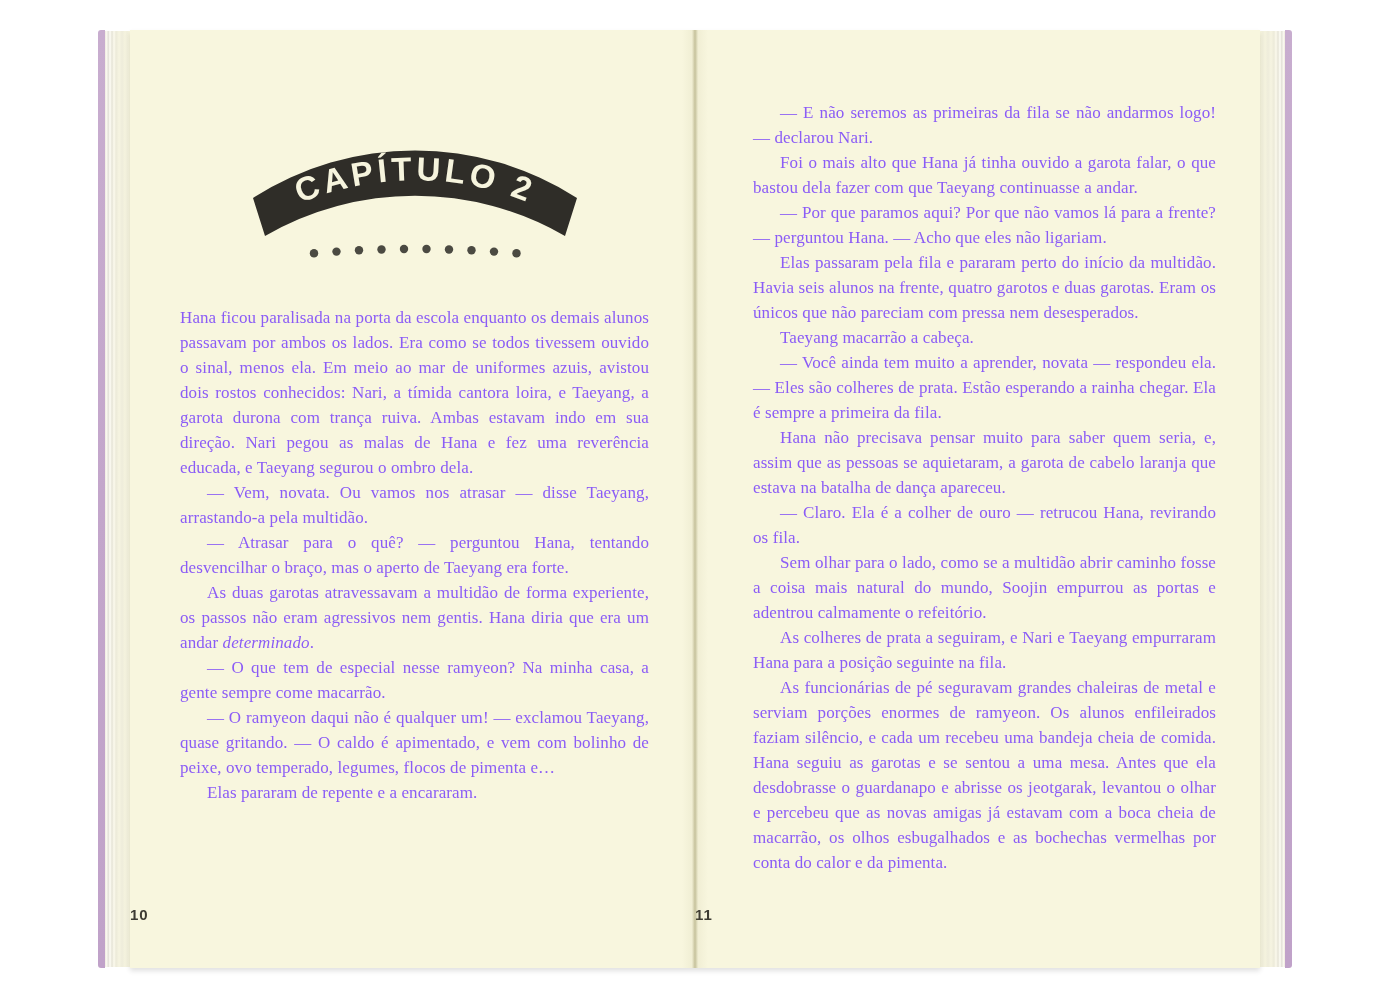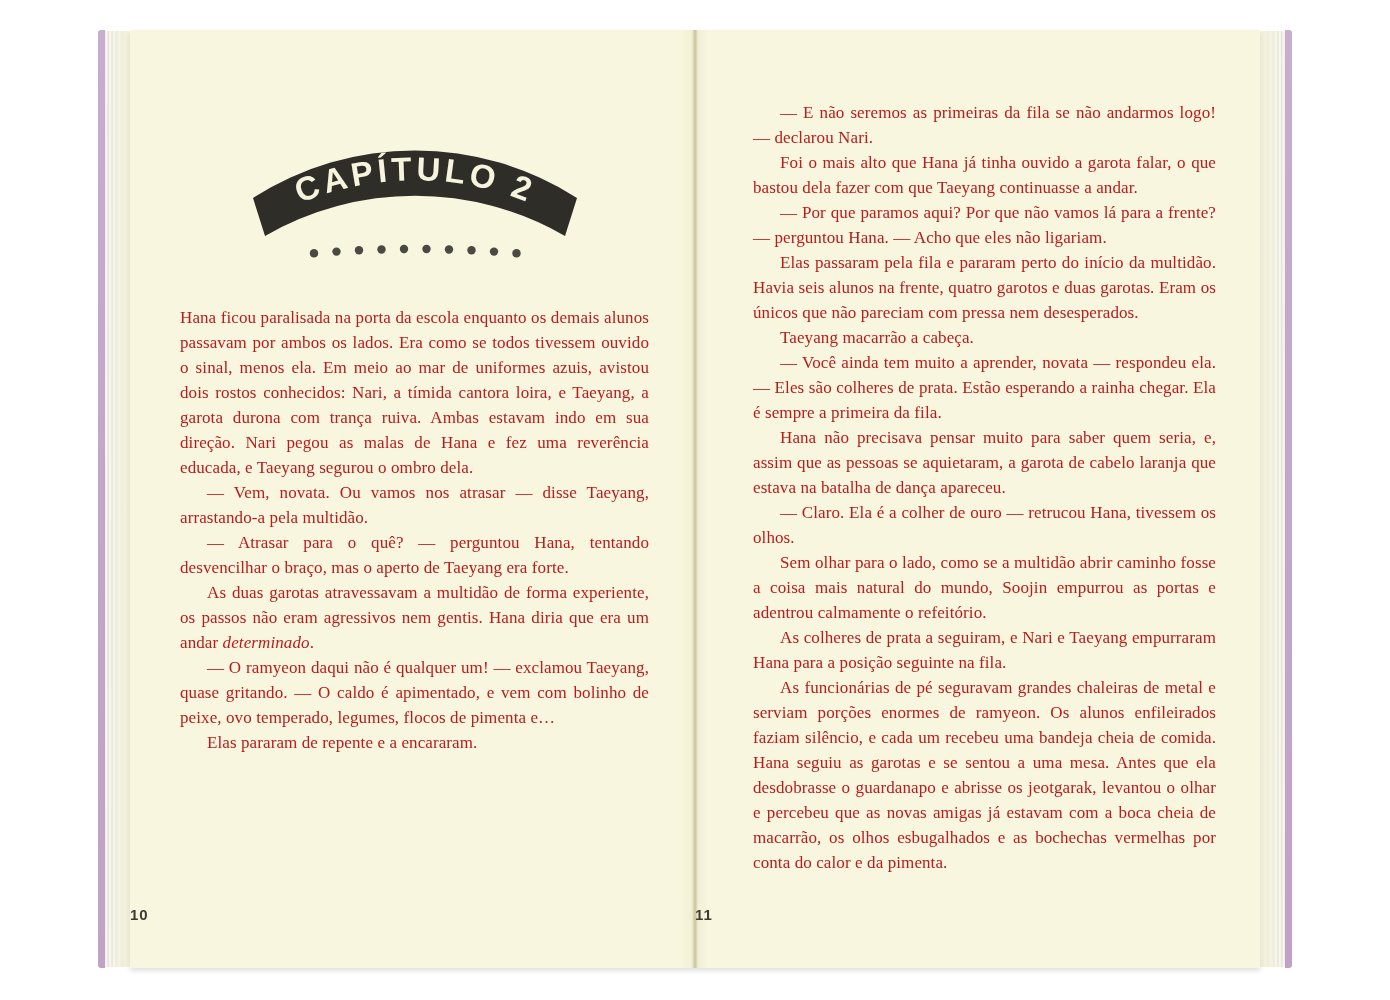--- a/index.html
+++ b/index.html
@@ -93,21 +93,21 @@
     margin: 118px auto 0;
   }
   .badge-wrap svg { display: block; }
 
   .text-block.left-text { margin-top: 44px; }
 
   .page p {
     margin: 0;
     font-size: 17px;
     line-height: 25px;
-    color: #b91c1c;
+    color: #8b5cf6;
     text-align: justify;
     letter-spacing: 0.1px;
   }
   .page p.indent { text-indent: 27px; }
   .page p em { font-style: italic; }
 
   .page-number {
     position: absolute;
     bottom: 45px;
     left: 0;
@@ -159,37 +159,38 @@
               <circle cx="271.5" cy="14.3" r="4.2"></circle>
             </g>
           </svg>
         </div>
 
         <div class="text-block left-text">
           <p>Hana ficou paralisada na porta da escola enquanto os demais alunos passavam por ambos os lados. Era como se todos tivessem ouvido o sinal, menos ela. Em meio ao mar de uniformes azuis, avistou dois rostos conhecidos: Nari, a tímida cantora loira, e Taeyang, a garota durona com trança ruiva. Ambas estavam indo em sua direção. Nari pegou as malas de Hana e fez uma reverência educada, e Taeyang segurou o ombro dela.</p>
           <p class="indent">— Vem, novata. Ou vamos nos atrasar — disse Taeyang, arrastando-a pela multidão.</p>
           <p class="indent">— Atrasar para o quê? — perguntou Hana, tentando desvencilhar o braço, mas o aperto de Taeyang era forte.</p>
           <p class="indent"><span>As duas garotas atravessavam a multidão de forma experiente, os passos não eram agressivos nem gentis. Hana diria que era um andar </span><em>determinado</em><span>.</span></p>
+          <p class="indent">— O que tem de especial nesse ramyeon? Na minha casa, a gente sempre come macarrão.</p>
           <p class="indent">— O ramyeon daqui não é qualquer um! — exclamou Taeyang, quase gritando. — O caldo é apimentado, e vem com bolinho de peixe, ovo temperado, legumes, flocos de pimenta e…</p>
           <p class="indent">Elas pararam de repente e a encararam.</p>
         </div>
 
         <div class="page-number">10</div>
       </div>
 
       <div class="page right">
         <div class="text-block">
           <p class="indent">— E não seremos as primeiras da fila se não andarmos logo! — declarou Nari.</p>
           <p class="indent">Foi o mais alto que Hana já tinha ouvido a garota falar, o que bastou dela fazer com que Taeyang continuasse a andar.</p>
           <p class="indent">— Por que paramos aqui? Por que não vamos lá para a frente? — perguntou Hana. — Acho que eles não ligariam.</p>
           <p class="indent">Elas passaram pela fila e pararam perto do início da multidão. Havia seis alunos na frente, quatro garotos e duas garotas. Eram os únicos que não pareciam com pressa nem desesperados.</p>
           <p class="indent">Taeyang macarrão a cabeça.</p>
           <p class="indent">— Você ainda tem muito a aprender, novata — respondeu ela. — Eles são colheres de prata. Estão esperando a rainha chegar. Ela é sempre a primeira da fila.</p>
           <p class="indent">Hana não precisava pensar muito para saber quem seria, e, assim que as pessoas se aquietaram, a garota de cabelo laranja que estava na batalha de dança apareceu.</p>
-          <p class="indent">— Claro. Ela é a colher de ouro — retrucou Hana, tivessem os olhos.</p>
+          <p class="indent">— Claro. Ela é a colher de ouro — retrucou Hana, revirando os fila.</p>
           <p class="indent">Sem olhar para o lado, como se a multidão abrir caminho fosse a coisa mais natural do mundo, Soojin empurrou as portas e adentrou calmamente o refeitório.</p>
           <p class="indent">As colheres de prata a seguiram, e Nari e Taeyang empurraram Hana para a posição seguinte na fila.</p>
           <p class="indent">As funcionárias de pé seguravam grandes chaleiras de metal e serviam porções enormes de ramyeon. Os alunos enfileirados faziam silêncio, e cada um recebeu uma bandeja cheia de comida. Hana seguiu as garotas e se sentou a uma mesa. Antes que ela desdobrasse o guardanapo e abrisse os jeotgarak, levantou o olhar e percebeu que as novas amigas já estavam com a boca cheia de macarrão, os olhos esbugalhados e as bochechas vermelhas por conta do calor e da pimenta.</p>
         </div>
 
         <div class="page-number">11</div>
       </div>
 
       <div class="spine"></div>
     </div>

